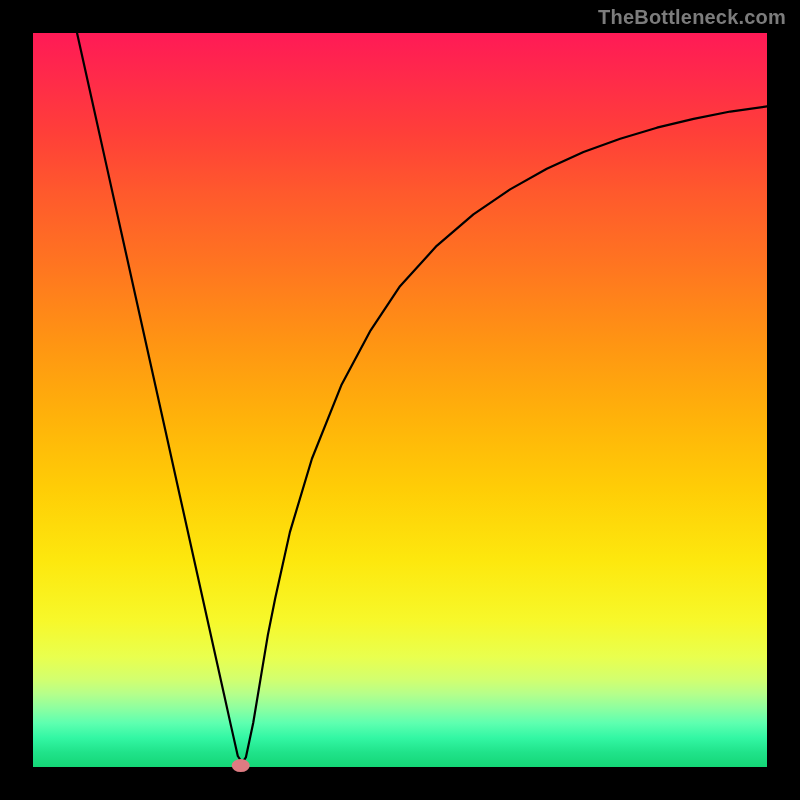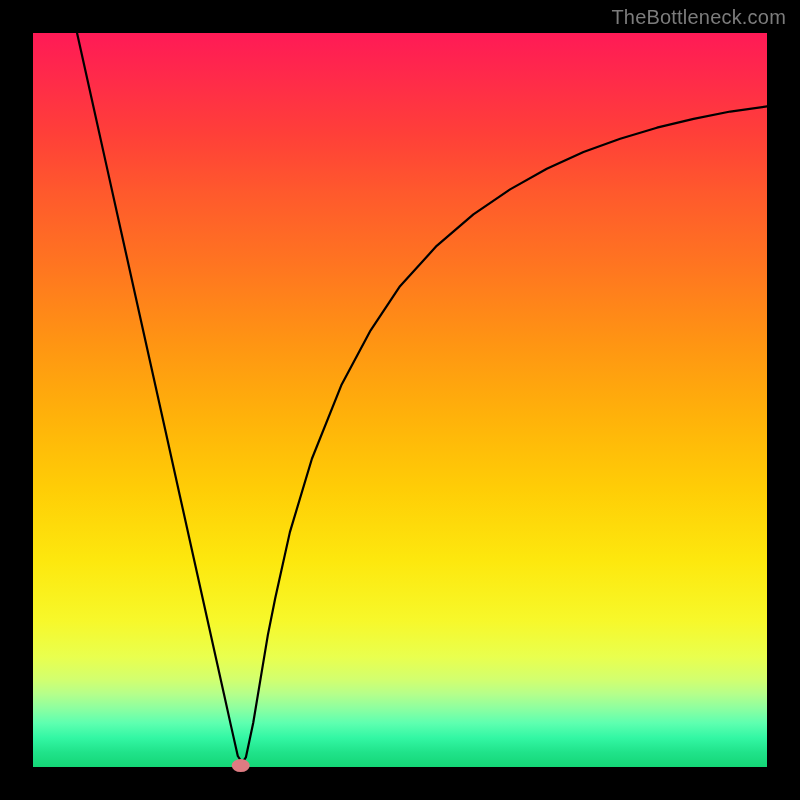--- a/index.html
+++ b/index.html
@@ -54,21 +54,21 @@
     height: 734px;
     overflow: visible;
   }
   .watermark {
     position: absolute;
     top: 6px;
     right: 14px;
     color: #7c7c7c;
     font-size: 20px;
     letter-spacing: 0.2px;
-    font-weight: 400;
+    font-weight: 700;
   }
   .marker {
     fill: #de7b82;
     stroke: none;
   }
 </style>
 </head>
 <body>
 <div class="frame">
 

